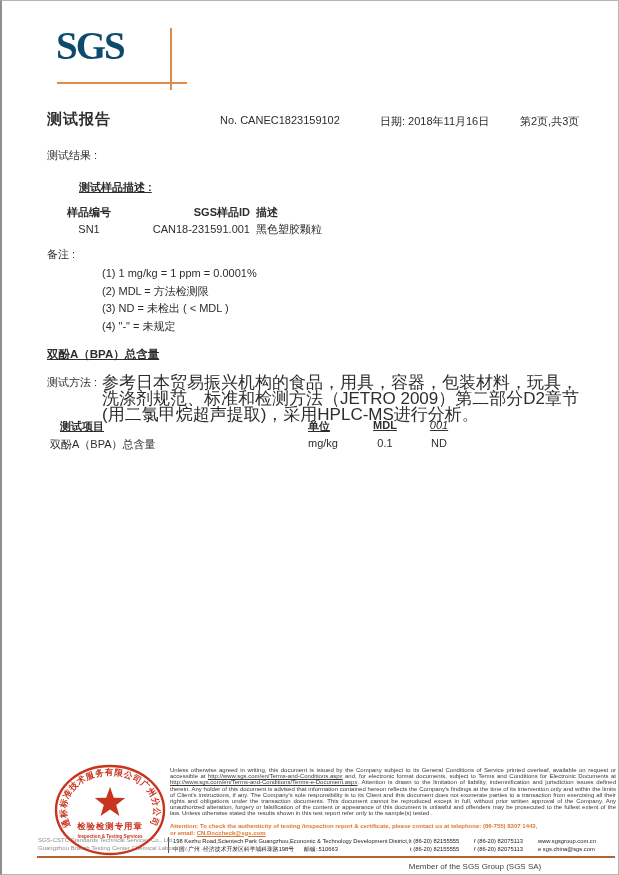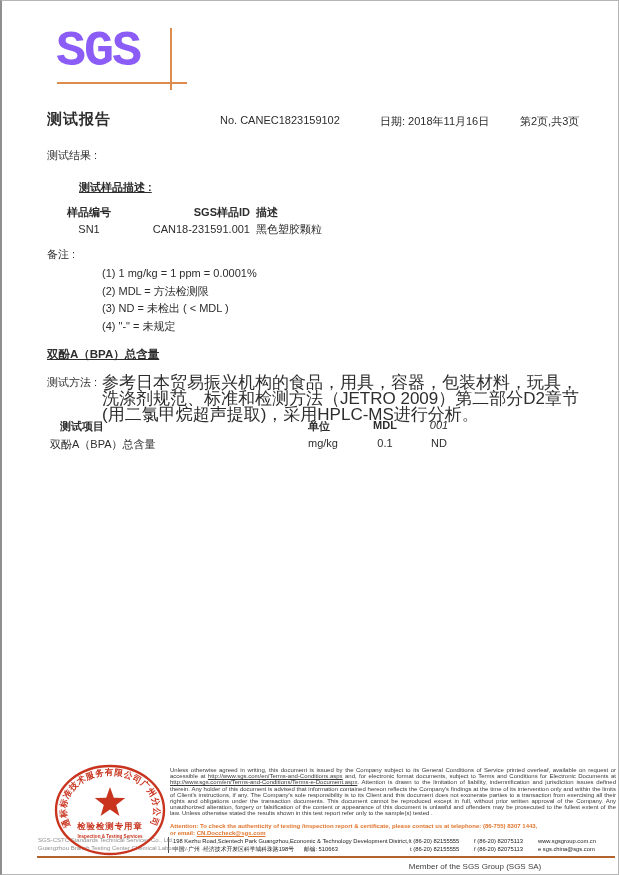--- a/index.html
+++ b/index.html
@@ -5,21 +5,21 @@
   * { margin:0; padding:0; box-sizing:border-box; }
   html,body { background:#e8e8e8; }
   .page {
     position:relative; width:619px; height:875px; background:#ffffff;
     border:1px solid #b5b5b5; border-left:2px solid #8f8f8f;
     font-family:"Liberation Sans", sans-serif; color:#2d2d2d; overflow:hidden;
   }
   .abs { position:absolute; }
 
   
-  .logo-text { left:54px; top:22px; font-size:50px; font-weight:bold; color:#8b5cf6; letter-spacing:-2px; font-family:Liberation Mono, monospace; }
+  .logo-text { left:54px; top:22px; font-size:39px; font-weight:bold; color:#0c4a6e; letter-spacing:-2px; font-family:Liberation Serif, serif; }
   .logo-hline { left:55px; top:81px; width:130px; height:2px; background:#dd8c4e; }
   .logo-vline { left:168px; top:27px; width:2px; height:62px; background:#dd8c4e; }
 
   
   .doc-title { left:45px; top:109px; font-size:15px; font-weight:bold; letter-spacing:1px; }
   .report-no { left:218px; top:113px; font-size:11px; }
   .report-date { left:378px; top:113px; font-size:11px; }
   .page-info { left:518px; top:113px; font-size:11px; }
 
   .label-11 { font-size:11px; }
@@ -34,21 +34,21 @@
   .st-head { font-weight:bold; }
 
   .notes-label { left:45px; top:246px; }
   .notes { left:100px; top:264px; font-size:11px; line-height:17.5px; }
 
   .bpa-heading { left:45px; top:346px; font-size:11.5px; font-weight:bold; text-decoration:underline; }
   .method-label { left:45px; top:374px; }
   .method-text { left:100px; top:374px; width:484px; font-size:17px; line-height:16px; }
 
   .result-table { left:0; top:418px; width:619px; font-size:11px; }
-  .rt-head { font-weight:bold; }
+  .rt-head { font-weight:bold; text-decoration:underline; }
   .rt-item-h { left:58px; top:0; }
   .rt-unit { left:306px; width:48px; text-align:left; }
   .rt-mdl { left:363px; width:40px; text-align:center; }
   .rt-001 { left:417px; width:40px; text-align:center; font-style:italic; font-weight:normal; }
   .rt-row { top:18px; }
   .rt-item { left:48px; }
 
   
   .fine-print { left:168px; top:766px; width:446px; height:56px; font-size:6px; line-height:6.2px; text-align:justify; color:#3a3a3a; overflow:hidden; }
   .fine-print a, .fp-link { color:#3a3a3a; text-decoration:underline; }

